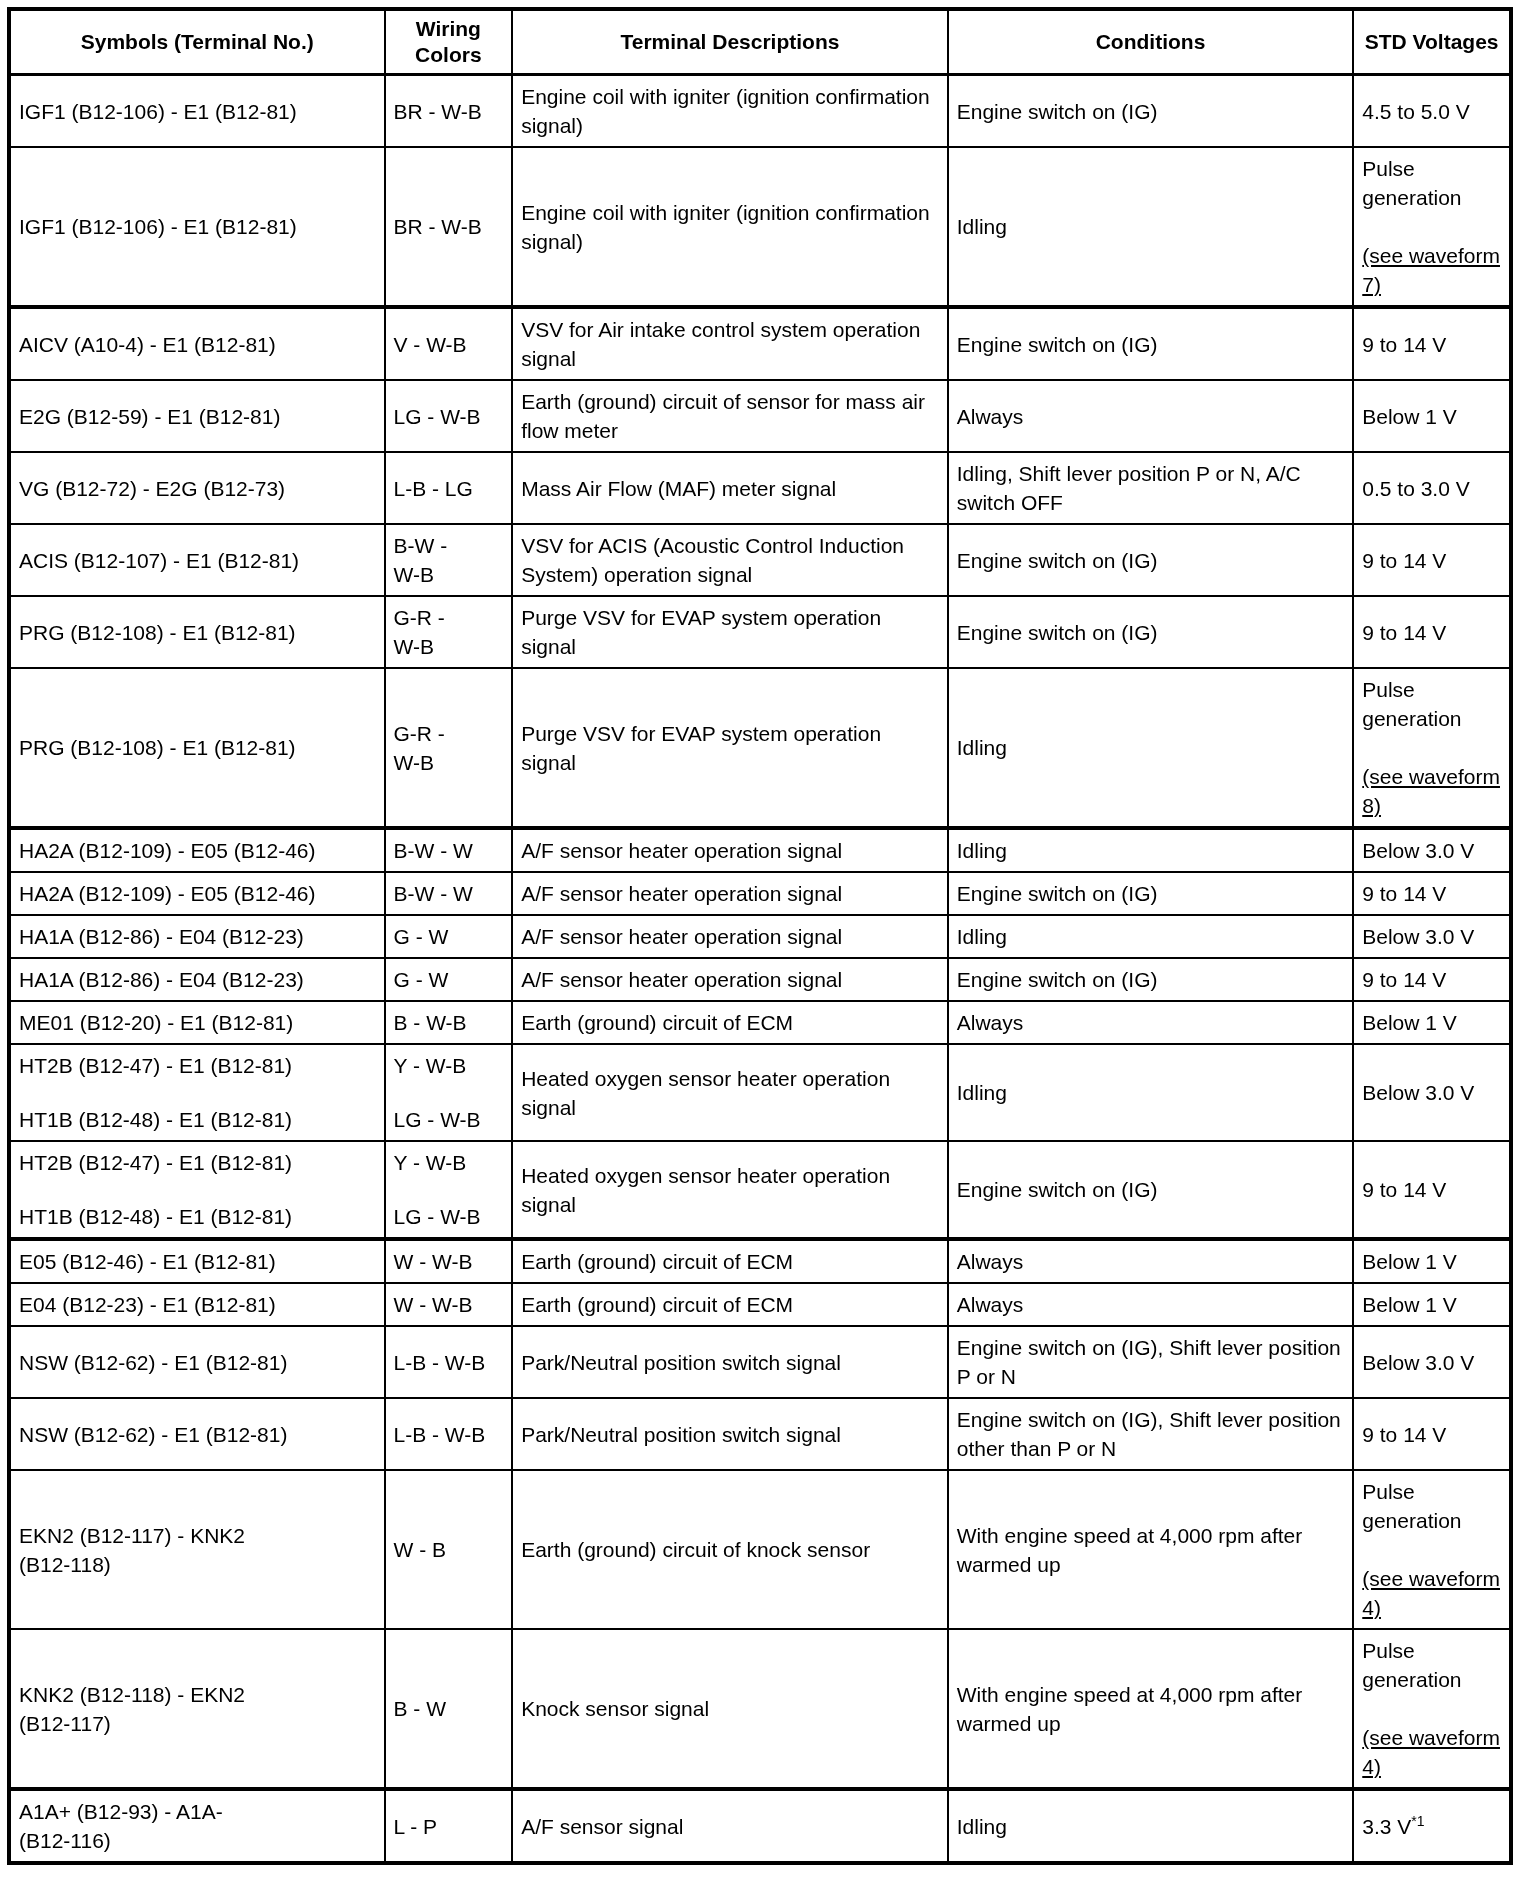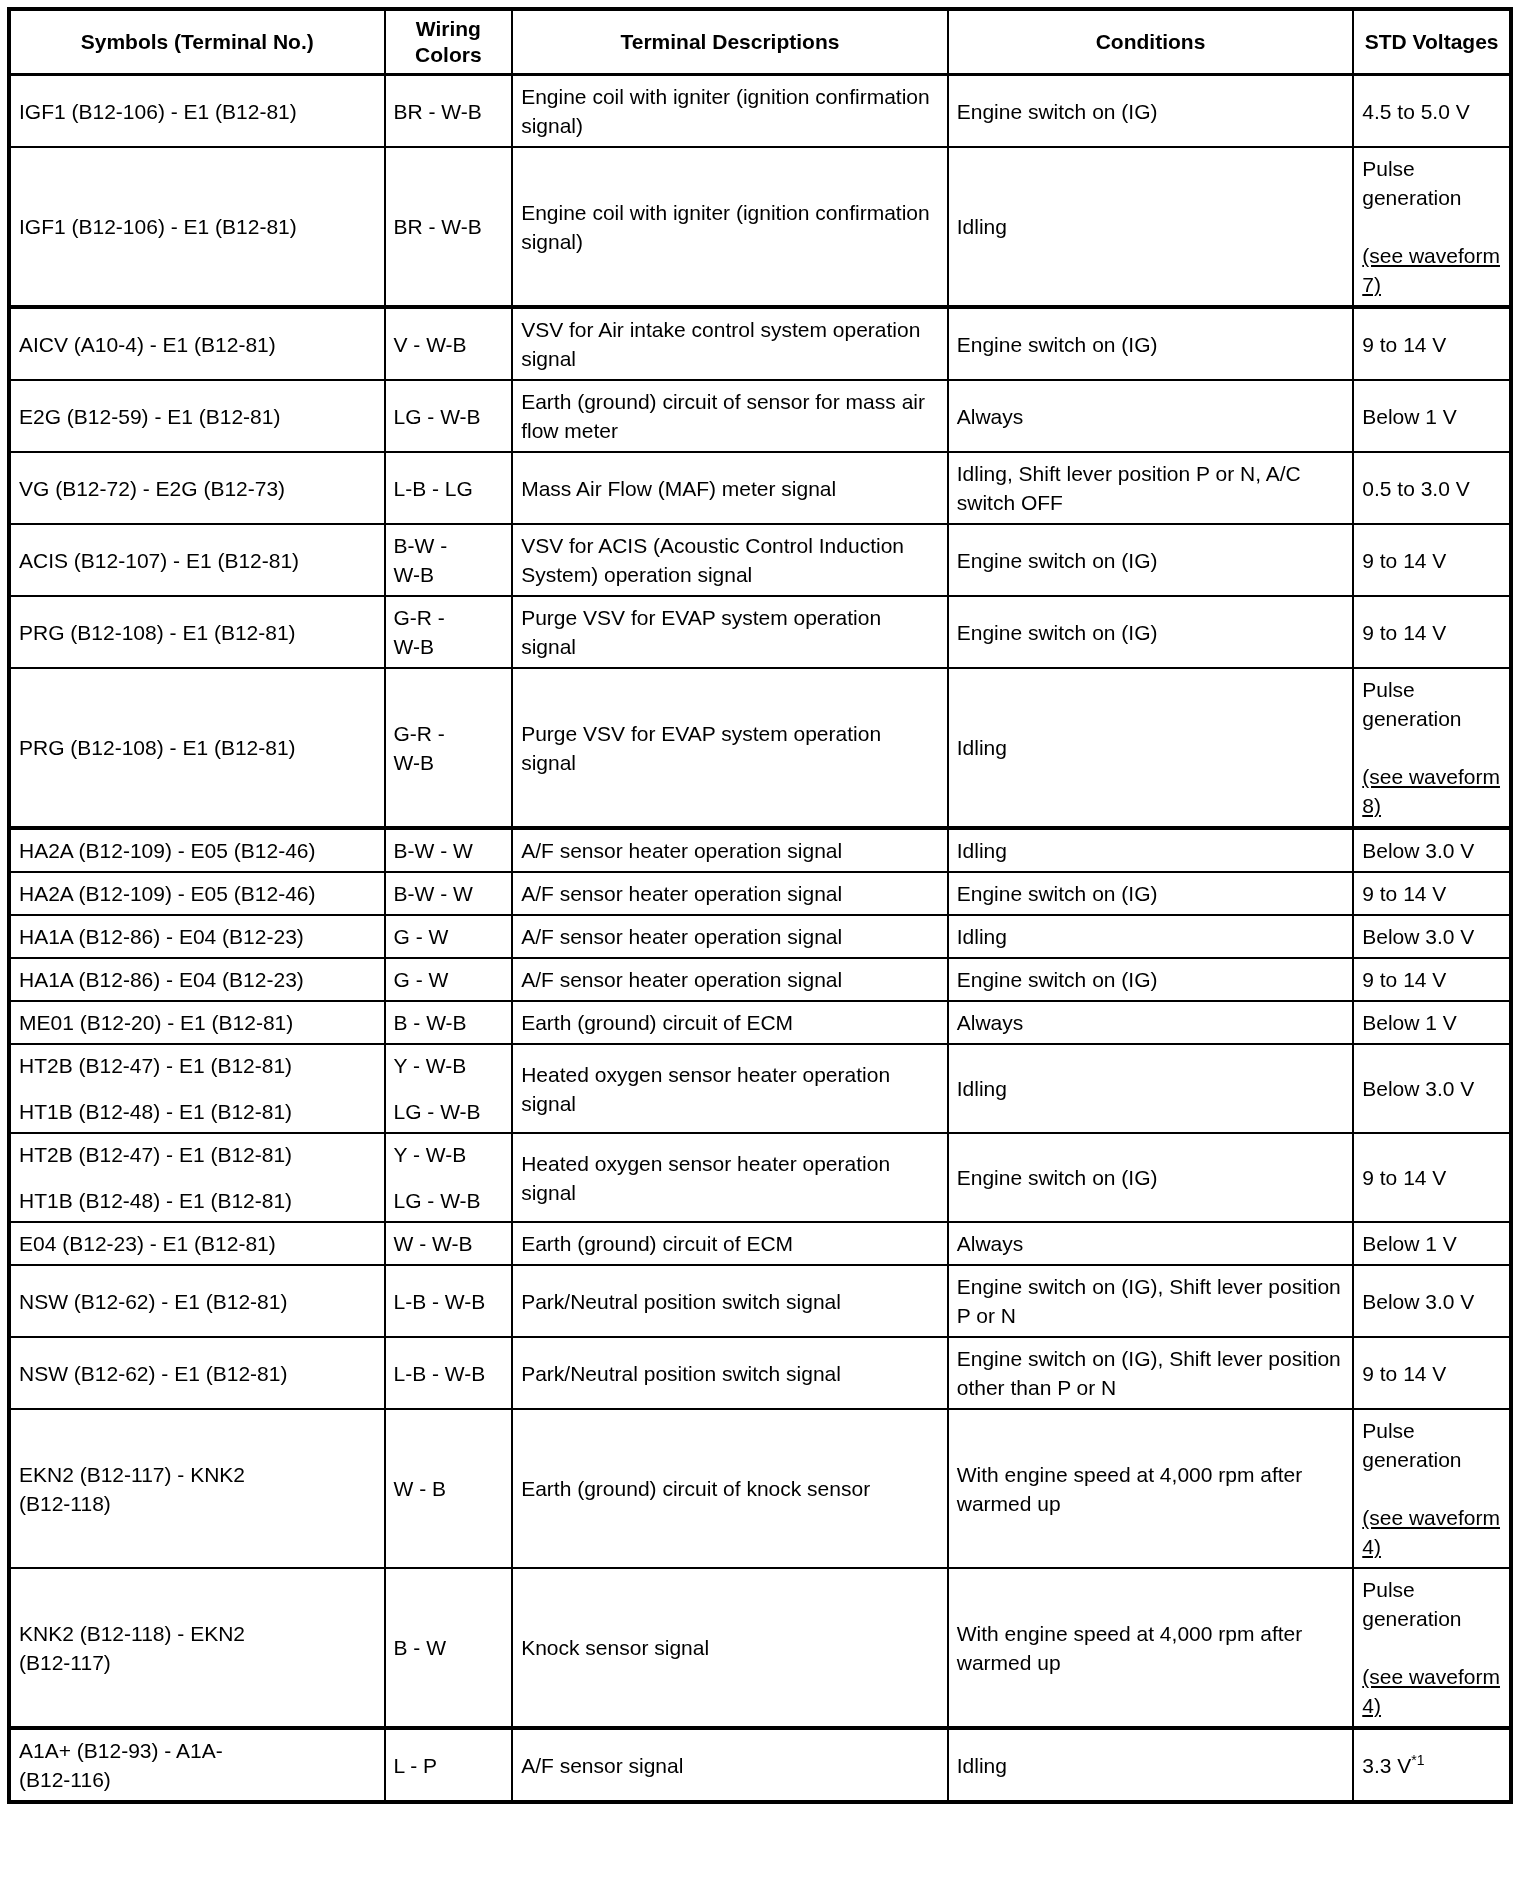--- a/index.html
+++ b/index.html
@@ -36,21 +36,21 @@
     padding: 5px 6px;
     border-bottom-width: 3px;
   }
   td {
     text-align: left;
     line-height: 29px;
     padding: 6px 8px;
   }
   tr.thick-top td { border-top-width: 4px; }
   .para + .para { margin-top: 29px; text-decoration: underline; }
-  td.spread .line + .line { margin-top: 17px; }
+  td.spread .line + .line { margin-top: 25px; }
   sup.note {
     font-size: 14px;
     vertical-align: super;
     line-height: 0;
   }
 </style>
 </head>
 <body>
 
 <table class="terminal-table">
@@ -328,20 +328,37 @@
         <td>
           <div class="line">Heated oxygen sensor heater operation signal</div>
         </td>
         <td>
           <div class="line">Engine switch on (IG)</div>
         </td>
         <td>
           <div class="para">9 to 14 V</div>
         </td>
       </tr>
+      <tr class="thick-top">
+        <td>
+          <div class="line">E05 (B12-46) - E1 (B12-81)</div>
+        </td>
+        <td>
+          <div class="line">W - W-B</div>
+        </td>
+        <td>
+          <div class="line">Earth (ground) circuit of ECM</div>
+        </td>
+        <td>
+          <div class="line">Always</div>
+        </td>
+        <td>
+          <div class="para">Below 1 V</div>
+        </td>
+      </tr>
       <tr>
         <td>
           <div class="line">E04 (B12-23) - E1 (B12-81)</div>
         </td>
         <td>
           <div class="line">W - W-B</div>
         </td>
         <td>
           <div class="line">Earth (ground) circuit of ECM</div>
         </td>

